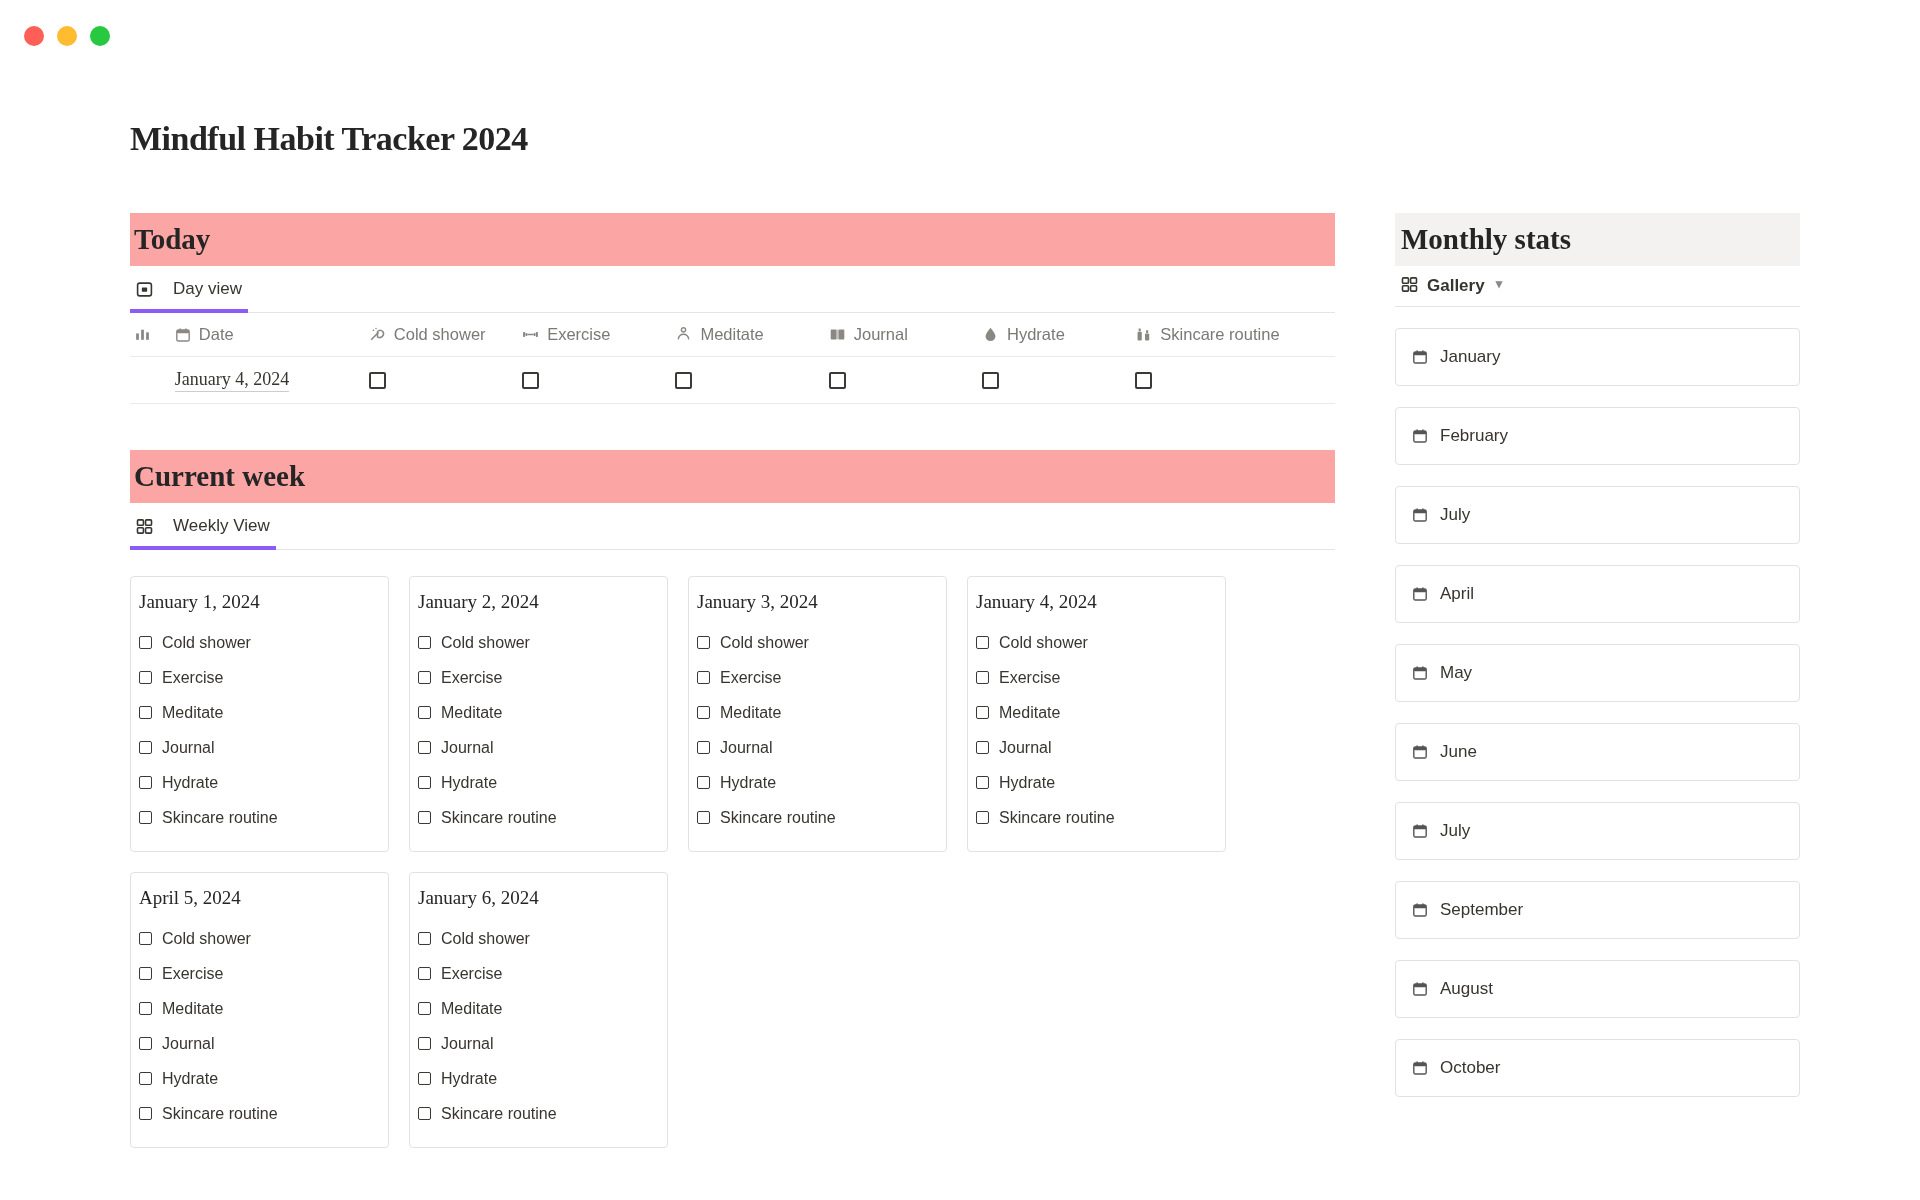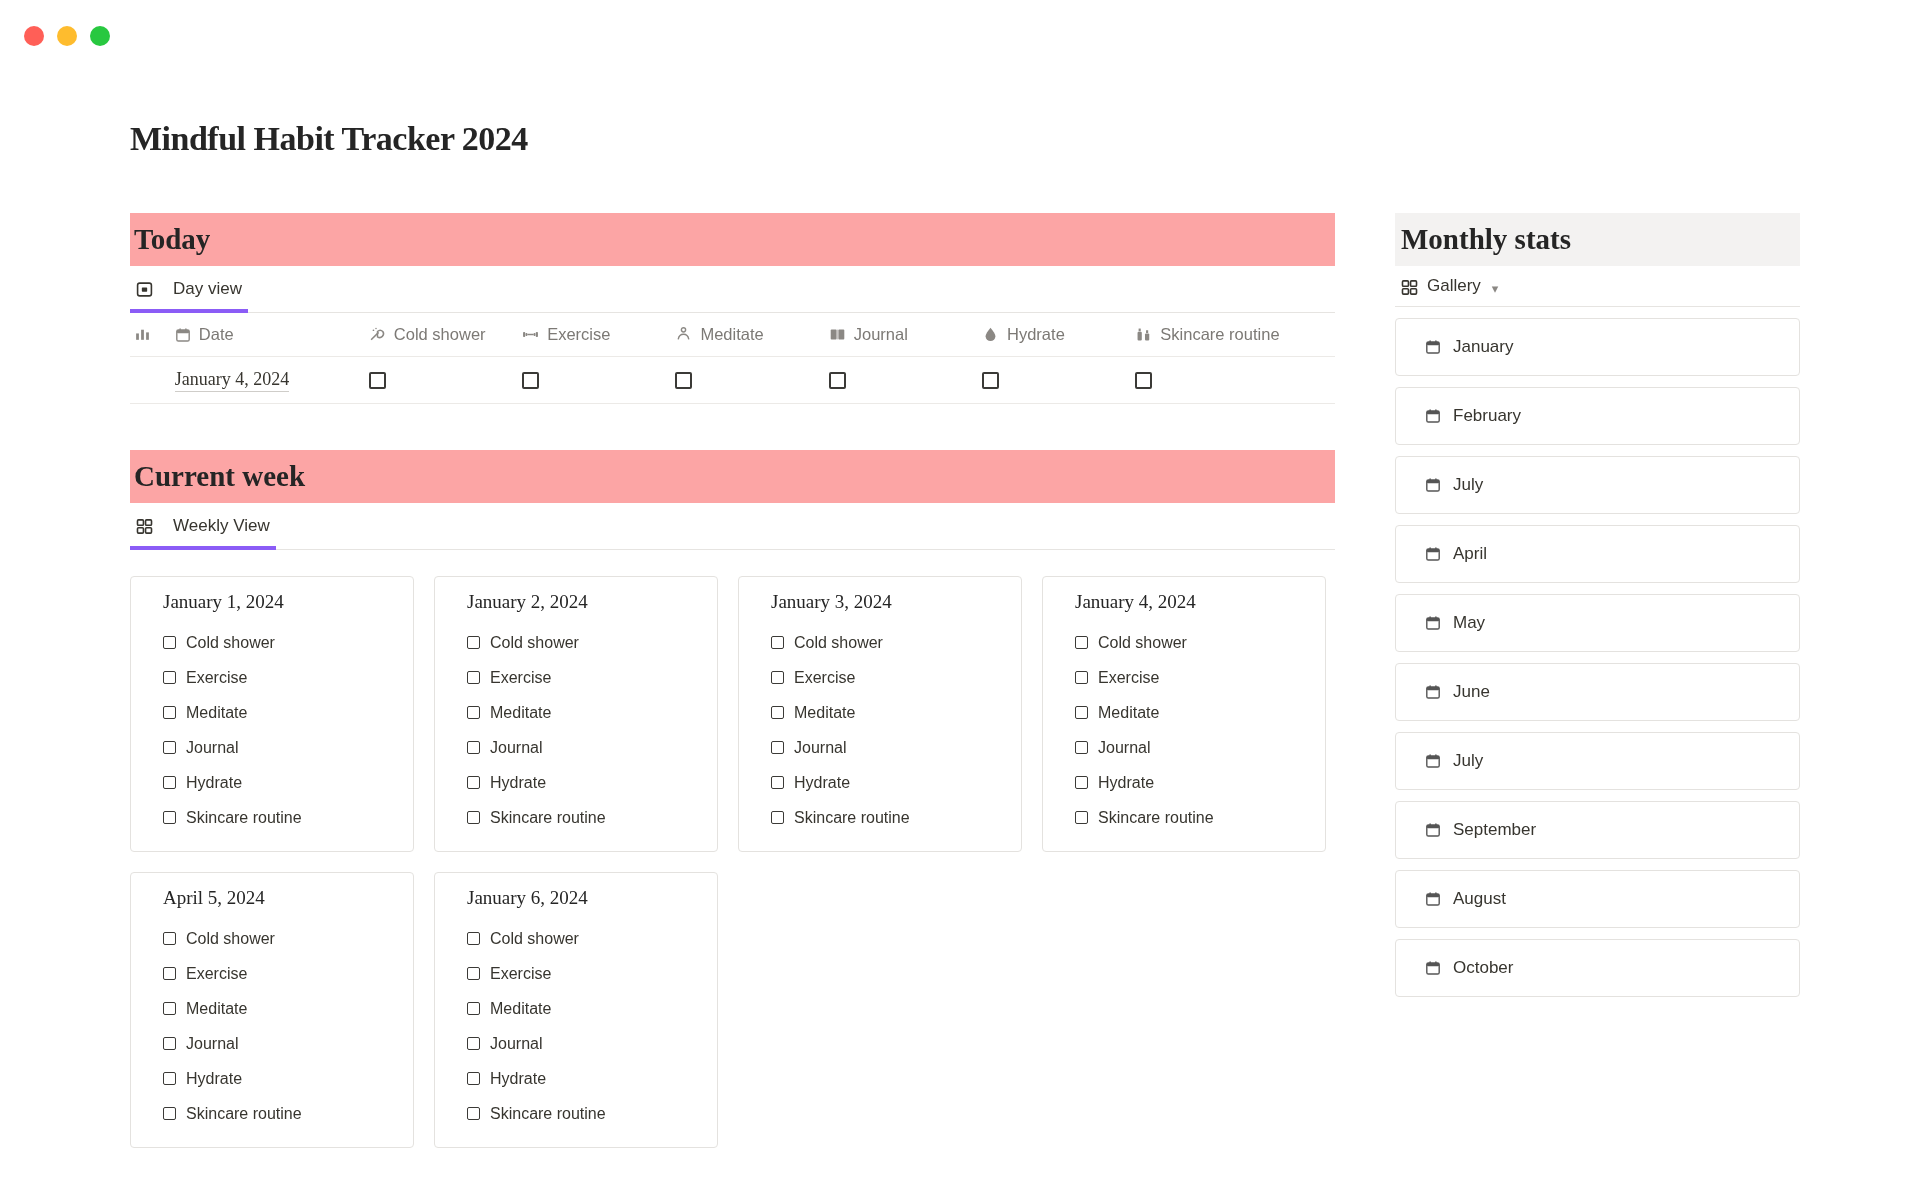--- a/index.html
+++ b/index.html
@@ -135,63 +135,63 @@
 
   .spacer-48 { height: 46px; }
 
   .cards-grid {
     display: flex;
     flex-wrap: wrap;
     gap: 20px;
     margin-top: 26px;
   }
   .card {
-    width: 284px;
+    width: 259px;
     border: 1px solid #e4e2df;
     border-radius: 4px;
     background: #fff;
-    padding: 14px 16px 16px 32px;
+    padding: 14px 16px 16px 8px;
   }
   .card-title {
     font-family: "Liberation Serif", serif;
     font-size: 19px;
     color: #252525;
     margin-bottom: 12px;
   }
   .card-item {
     display: flex;
     align-items: center;
     gap: 10px;
     font-size: 16px;
     color: #37352f;
     height: 35px;
   }
 
   .gallery-tab {
     display: flex;
-    align-items: flex-end;
+    align-items: flex-start;
     gap: 9px;
     padding: 10px 6px 10px 6px;
     font-size: 17px;
-    font-weight: 400;
+    font-weight: 700;
     color: #37352f;
     border-bottom: 1px solid #e6e4e1;
     cursor: pointer;
   }
   .chev { color: #8b8884; font-size: 13px; margin-left: 2px; }
 
   .month-card {
     border: 1px solid #e4e2df;
     border-radius: 4px;
     height: 58px;
     display: flex;
     align-items: center;
     gap: 12px;
-    padding-left: 29px;
-    margin-top: 11px;
+    padding-left: 16px;
+    margin-top: 21px;
     font-size: 17px;
     color: #37352f;
     background: #fff;
     cursor: pointer;
   }
   .month-card:first-of-type { margin-top: 14px; }
 
   .ico { display: inline-flex; align-items: center; justify-content: center; }
 </style>
 </head>

